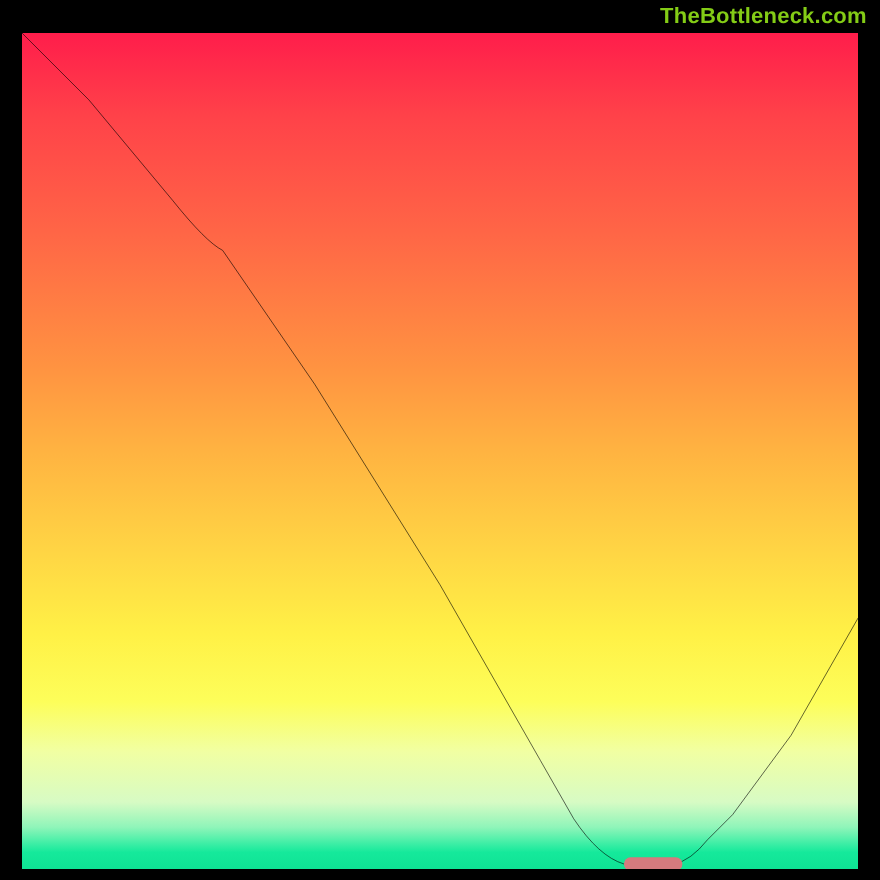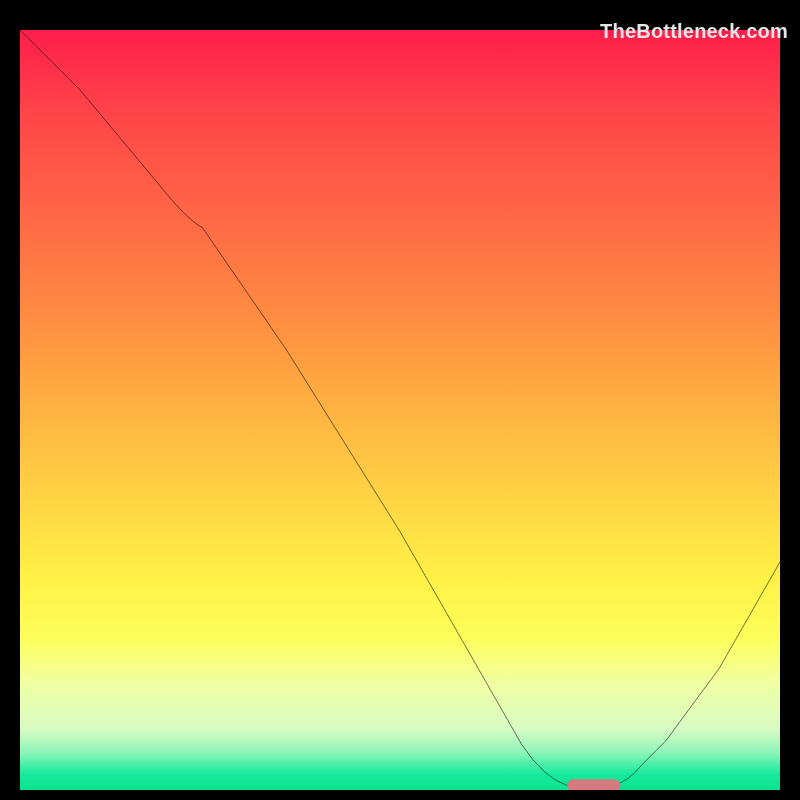--- a/index.html
+++ b/index.html
@@ -11,23 +11,23 @@
     overflow: hidden;
     font-family: Arial, Helvetica, sans-serif;
   }
   .wrap {
     position: relative;
     width: 800px;
     height: 800px;
   }
   .watermark {
     position: absolute;
-    top: 20px;
+    top: 4px;
     right: 12px;
-    color: #e5e5e5;
+    color: #84cc16;
     font-weight: 600;
     font-size: 20px;
     letter-spacing: 0.2px;
     user-select: none;
     z-index: 5;
   }
   .plot-frame {
     position: absolute;
     left: 20px;
     top: 30px;

